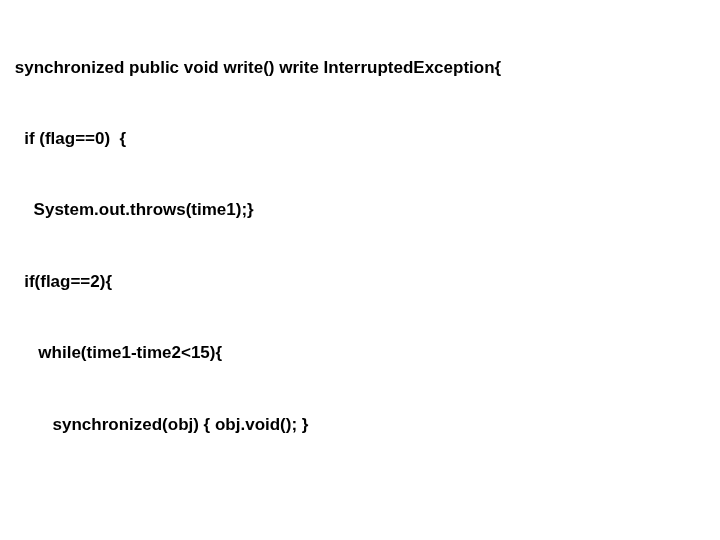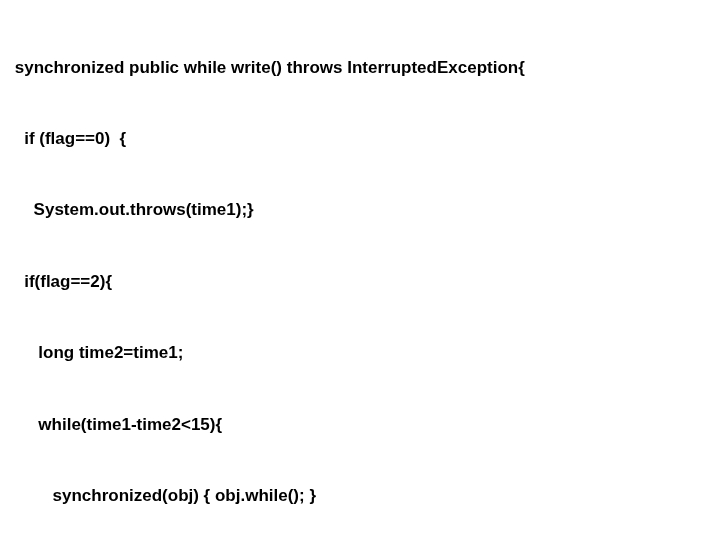--- a/index.html
+++ b/index.html
@@ -15,27 +15,26 @@
       line-height: 1.4;
     }
     .code-block {
       white-space: pre;
     }
   </style>
 </head>
 <body>
 
 <div class="code-block">
-  <div> synchronized public while write() throws InterruptedException{</div>
+  <div> synchronized public void write() write InterruptedException{</div>
   <div>   if (flag==0)  {</div>
   <div>     System.out.throws(time1);}</div>
   <div>   if(flag==2){</div>
-  <div>      long time2=time1;</div>
   <div>      while(time1-time2&lt;15){</div>
-  <div>         synchronized(obj) { obj.while(); }</div>
+  <div>         synchronized(obj) { obj.void(); }</div>
   
   
   
   
   
   
   
   
   
   

